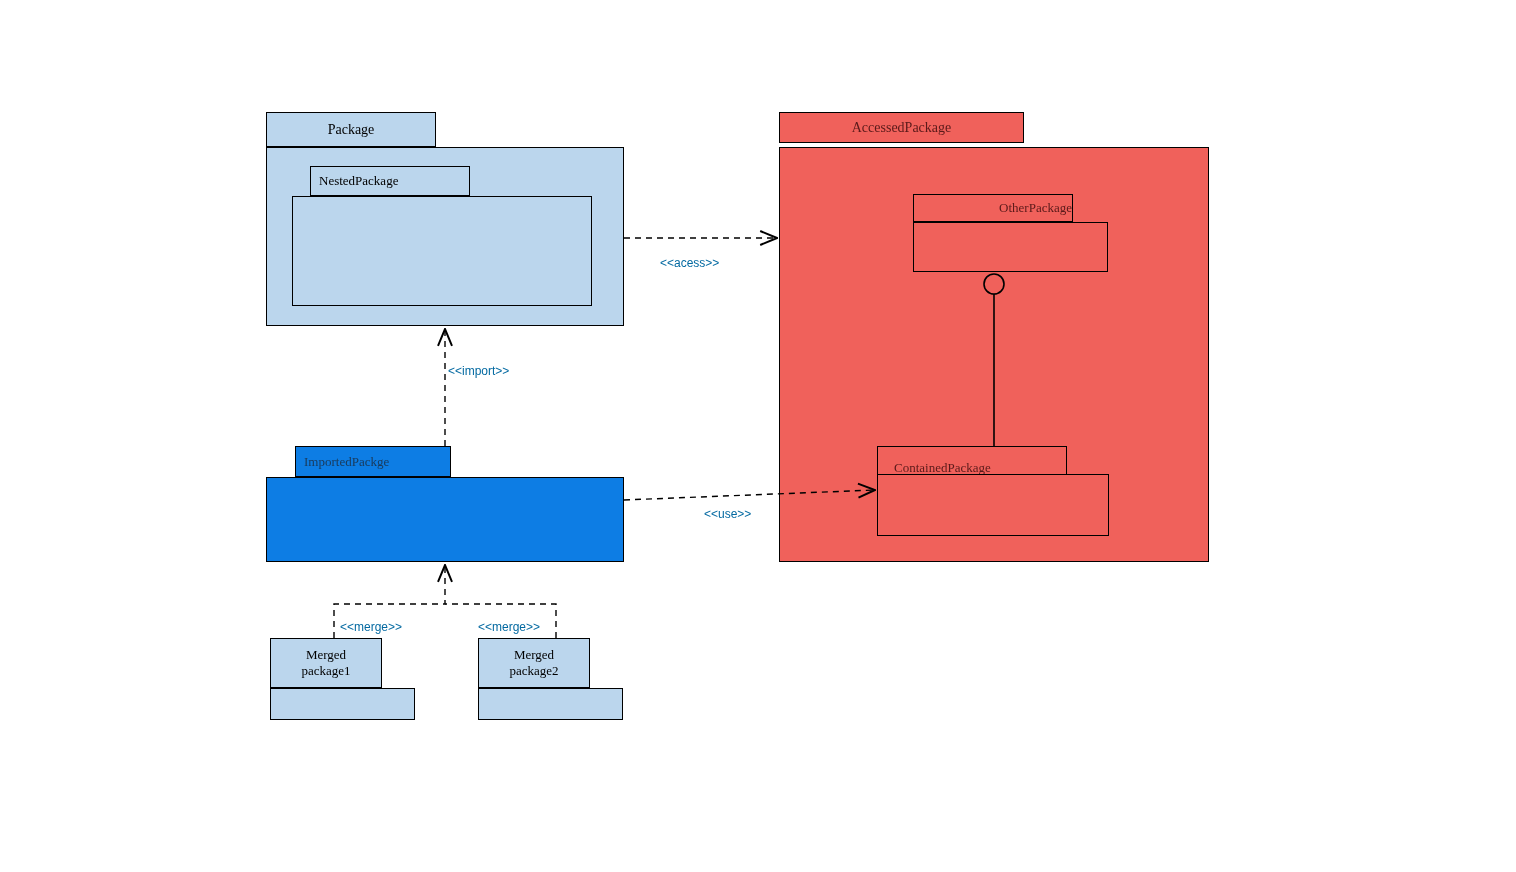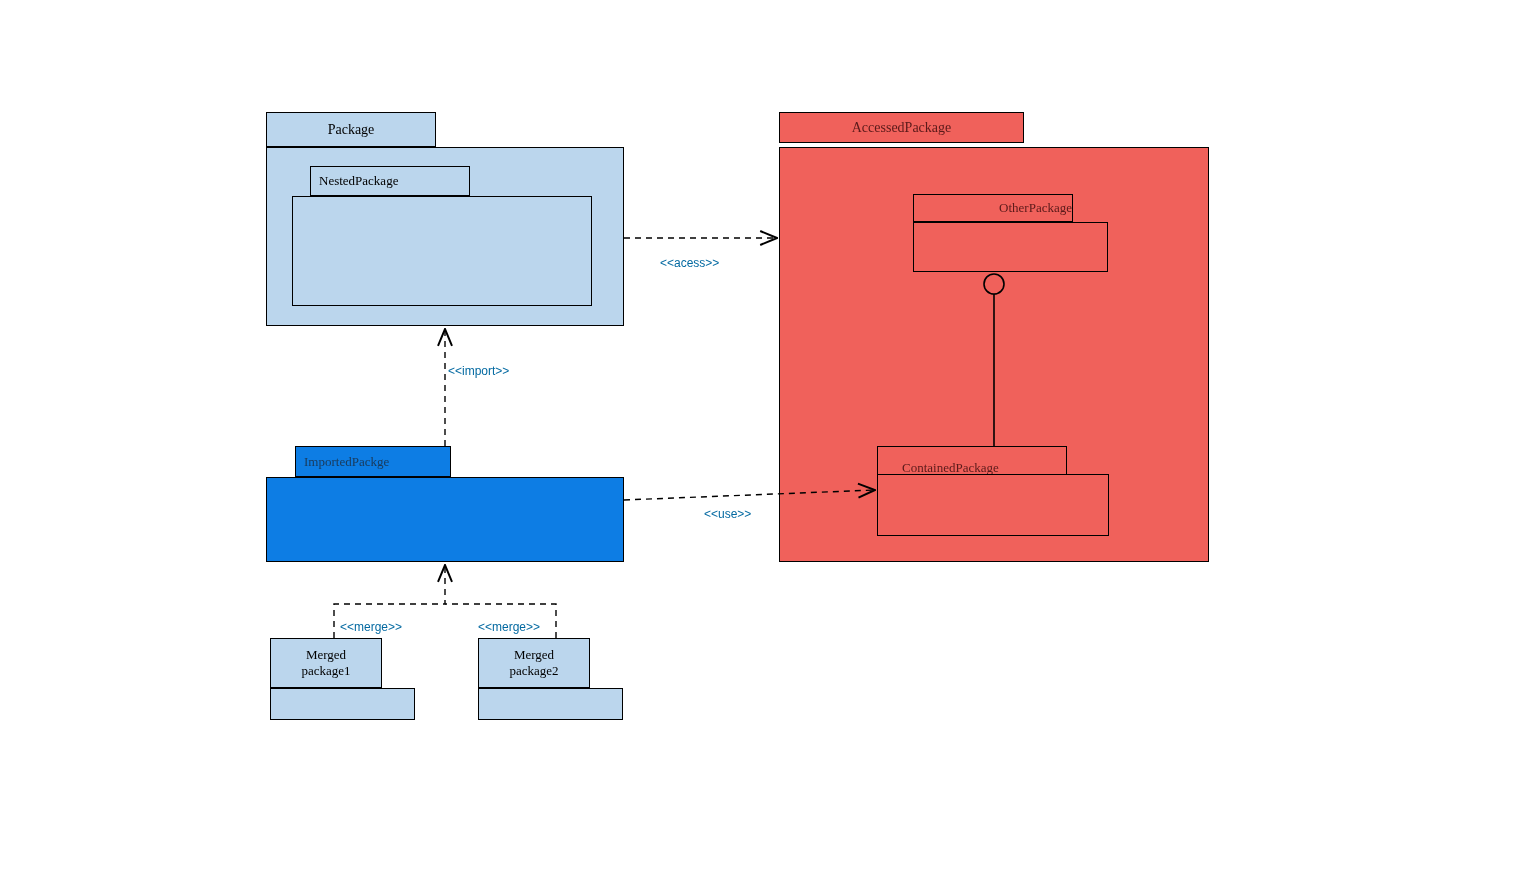--- a/index.html
+++ b/index.html
@@ -75,21 +75,21 @@
 <div class="pkg-tab red" style="left:779px; top:112px; width:245px; height:31px; color:#5a1a1a;">
   <span>AccessedPackage</span>
 </div>
 <div class="pkg-body red" style="left:779px; top:147px; width:430px; height:415px;"></div>
 
 <div class="pkg-tab red" style="left:913px; top:194px; width:160px; height:28px; justify-content:flex-end; padding-left:8px; font-size:13px; color:#5a1a1a;">
   <span>OtherPackage</span>
 </div>
 <div class="pkg-body red" style="left:913px; top:222px; width:195px; height:50px;"></div>
 
-<div class="pkg-tab red" style="left:877px; top:446px; width:190px; height:44px; justify-content:flex-start; padding-left:24px; font-size:13px; color:#5a1a1a;">
+<div class="pkg-tab red" style="left:877px; top:446px; width:190px; height:44px; justify-content:flex-start; padding-left:16px; font-size:13px; color:#5a1a1a;">
   <span>ContainedPackage</span>
 </div>
 <div class="pkg-body red" style="left:877px; top:474px; width:232px; height:62px;"></div>
 
 <div class="label" style="left:660px; top:256px;">&lt;&lt;acess&gt;&gt;</div>
 <div class="label" style="left:448px; top:364px;">&lt;&lt;import&gt;&gt;</div>
 <div class="label" style="left:704px; top:507px;">&lt;&lt;use&gt;&gt;</div>
 <div class="label" style="left:340px; top:620px;">&lt;&lt;merge&gt;&gt;</div>
 <div class="label" style="left:478px; top:620px;">&lt;&lt;merge&gt;&gt;</div>
 

